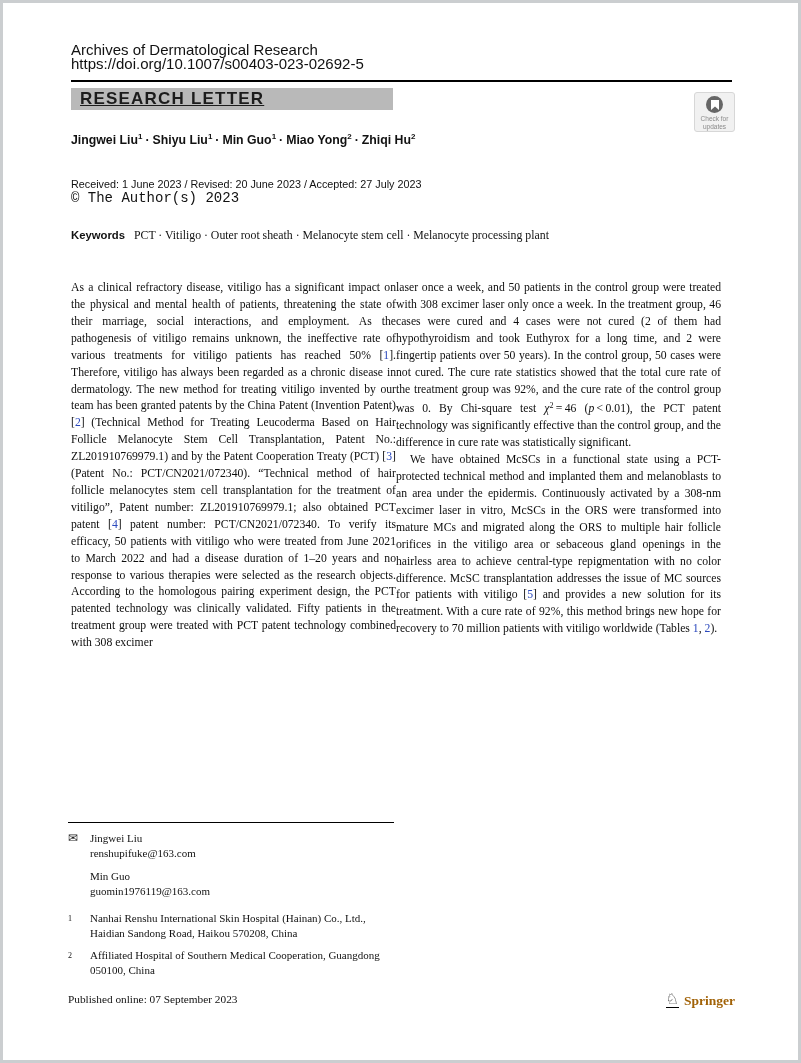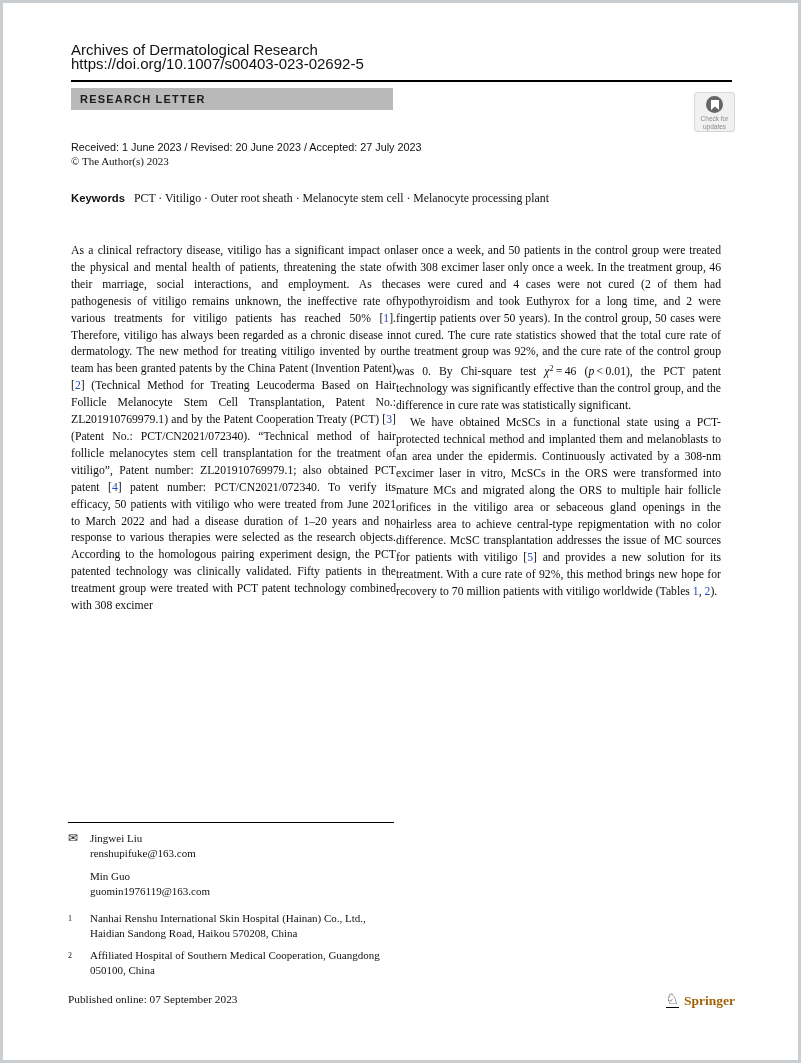--- a/index.html
+++ b/index.html
@@ -11,36 +11,36 @@
     font-family:"Liberation Serif",serif;
     color:#131313;
     -webkit-font-smoothing:antialiased;
   }
   .page{position:relative;width:100%;height:100%;box-sizing:border-box;padding:40px 66px 0 68px;}
 
   
   .journal-line{font-family:Liberation Sans, sans-serif;font-size:15px;line-height:14px;color:#111;}
   .rule-top{border:0;border-top:2px solid #000;margin:9px 0 0 0;}
   .banner{margin-top:6px;width:322px;height:22px;background:#b9b9b9;display:flex;align-items:center;padding-left:9px;box-sizing:border-box;}
-  .banner-label{font-family:"Liberation Sans",sans-serif;font-weight:bold;font-size:11px;letter-spacing:1.2px;color:#1c1c1c;}
+  .banner-label{font-family:"Liberation Sans",sans-serif;font-weight:bold;font-size:17px;letter-spacing:1.2px;color:#1c1c1c;text-decoration:underline;}
 
   
   .check-badge{position:absolute;top:89px;right:63px;width:41px;height:40px;background:#f1f1f1;border:1px solid #d7d7d7;border-radius:3px;display:flex;flex-direction:column;align-items:center;padding-top:3px;box-sizing:border-box;cursor:pointer;}
   .check-badge .disc{width:17px;height:17px;border-radius:50%;background:#666;display:flex;align-items:center;justify-content:center;}
   .check-badge .txt{font-family:"Liberation Sans",sans-serif;font-size:6.5px;line-height:7.5px;color:#8a8a8a;text-align:center;margin-top:2px;}
 
   
   .title{margin-top:34px;width:660px;font-family:"Liberation Sans",sans-serif;font-weight:bold;font-size:19.5px;line-height:25px;color:#000;}
   .authors{margin-top:22px;font-family:"Liberation Sans",sans-serif;font-weight:bold;font-size:12.3px;color:#111;}
   .authors sup{font-size:8px;}
   .auth-sep{font-weight:bold;padding:0 3px;}
 
   
   .history{margin-top:30px;font-family:"Liberation Sans",sans-serif;font-size:10.8px;line-height:14px;color:#111;}
-  .copyright{font-family:Liberation Serif, serif;font-size:11px;line-height:14px;color:#111;}
+  .copyright{font-family:Liberation Mono, monospace;font-size:14px;line-height:14px;color:#111;}
   .keywords{margin-top:23px;font-size:11.8px;color:#111;}
   .kw-label{font-family:"Liberation Sans",sans-serif;font-weight:bold;font-size:11.3px;margin-right:9px;}
 
   
   .columns{margin-top:37px;display:flex;height:407px;overflow:hidden;}
   .col{width:325px;text-align:justify;font-size:11.7px;line-height:16.9px;color:#0e0e0e;}
   .col p{margin:0;}
   .para-indent{text-indent:14px;}
   .seg-cite{color:#2a48bd;cursor:pointer;}
   .seg-i{font-style:italic;}
@@ -82,20 +82,21 @@
       <svg width="8" height="10" viewBox="0 0 8 10">
           <path d="M0 0 H8 V10 L4 6.5 L0 10 Z" fill="#ffffff"></path>
         </svg>
     </span>
     <span class="txt">
       <span>Check for</span><br><span>updates</span>
     </span>
   </div>
 
 
+  <div class="authors"><span>Jingwei Liu</span><sup>1</sup><span class="auth-sep">·</span><span>Shiyu Liu</span><sup>1</sup><span class="auth-sep">·</span><span>Min Guo</span><sup>1</sup><span class="auth-sep">·</span><span>Miao Yong</span><sup>2</sup><span class="auth-sep">·</span><span>Zhiqi Hu</span><sup>2</sup></div>
 
   <div class="history">Received: 1 June 2023 / Revised: 20 June 2023 / Accepted: 27 July 2023</div>
   <div class="copyright">© The Author(s) 2023</div>
 
   <div class="keywords">
     <span class="kw-label">Keywords</span><span>PCT · Vitiligo · Outer root sheath · Melanocyte stem cell · Melanocyte processing plant</span>
   </div>
 
   <div class="columns">
     <div class="col">

